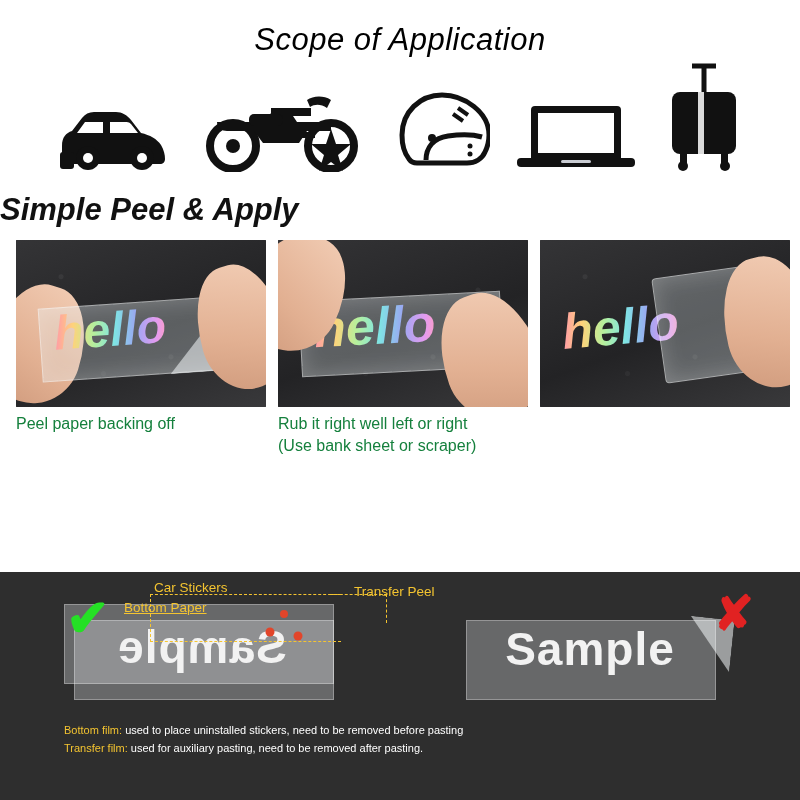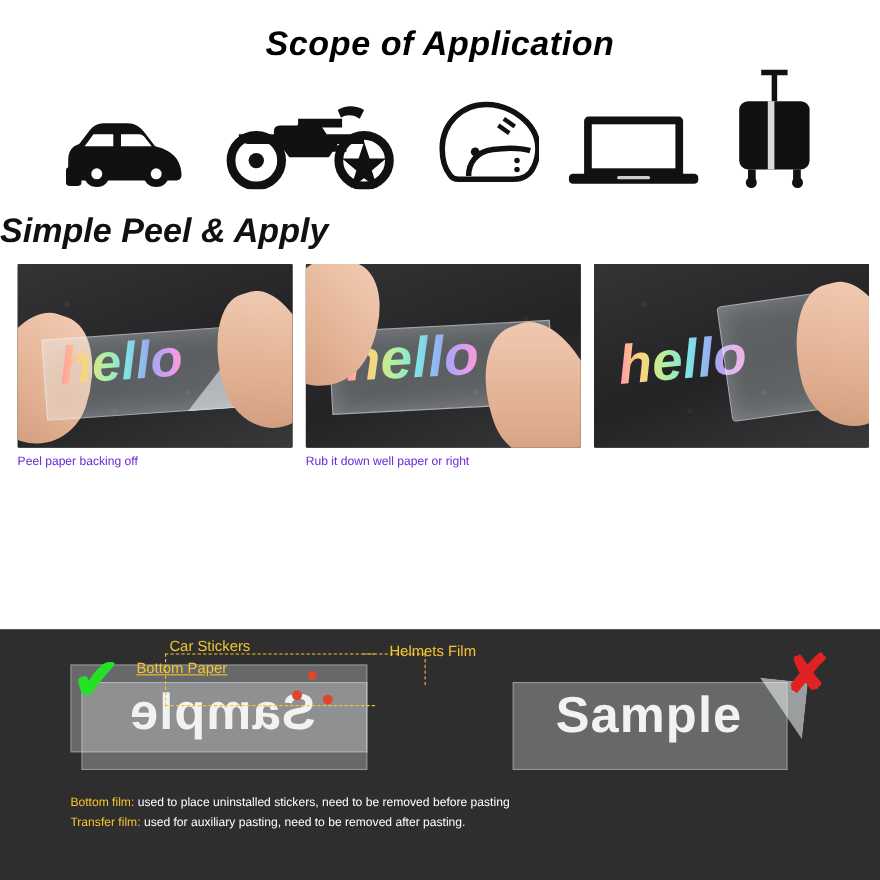--- a/index.html
+++ b/index.html
@@ -18,21 +18,21 @@
     position: relative;
     width: 800px;
     height: 800px;
     background: #ffffff;
   }
 
   
   .title {
     text-align: center;
     font-size: 31px;
-    font-weight: bold;
+    font-weight: normal;
     font-style: italic;
     letter-spacing: 0.5px;
     color: #000;
     margin: 0;
     padding-top: 22px;
   }
   .icon-row {
     display: flex;
     align-items: flex-end;
     justify-content: space-around;
@@ -103,24 +103,24 @@
     position: absolute;
     font-style: italic;
     font-weight: bold;
     background: linear-gradient(95deg,#ff8fb0 0%,#ffd27a 18%,#b6f09c 36%,#7fe4e4 54%,#9aa8f2 72%,#e49bf0 90%,#ff9ec0 100%);
     -webkit-background-clip: text;
     background-clip: text;
     color: transparent;
     text-shadow: none;
   }
   .caption {
-    font-size: 11px;
+    font-size: 16px;
     line-height: 1.35;
     padding-top: 6px;
-    color: #6d28d9;
+    color: #15803d;
   }
 
   
   .dark {
     position: absolute;
     left: 0;
     top: 572px;
     width: 800px;
     height: 228px;
     background: #2e2e2e;
@@ -274,21 +274,22 @@
 
     <div class="photo-block">
       <div class="photo">
         <div class="grain"></div>
         <div class="film" style="left:22px; top:56px; width:200px; height:74px; transform:rotate(-3deg);"></div>
         <div class="holo" style="left:36px; top:56px; font-size:52px; transform:rotate(-3deg);">hello</div>
         <div class="hand" style="left:-30px; top:-8px; width:96px; height:120px; transform:rotate(26deg);"></div>
         <div class="hand" style="right:-10px; top:52px; width:96px; height:128px; transform:rotate(-20deg);"></div>
       </div>
       <div class="caption">
-        <div>Rub it down well paper or right</div>
+        <div>Rub it right well left or right</div>
+        <div>(Use bank sheet or scraper)</div>
       </div>
     </div>
 
     <div class="photo-block">
       <div class="photo">
         <div class="grain"></div>
         <div class="holo" style="left:22px; top:58px; font-size:50px; transform:rotate(-5deg);">hello</div>
         <div class="film" style="left:118px; top:30px; width:118px; height:104px; transform:rotate(-8deg); border-radius:4px;"></div>
         <div class="hand" style="right:-26px; top:16px; width:92px; height:132px; transform:rotate(-14deg);"></div>
       </div>
@@ -309,21 +310,21 @@
     <div class="dash-box" style="left:150px; top:22px; width:190px; height:46px; border-right:none;"></div>
     <div class="dash-box" style="left:330px; top:22px; width:56px; height:28px; border-bottom:none; border-left:none;"></div>
     <svg style="position:absolute; left:140px; top:12px;" width="280" height="80" aria-hidden="true">
       <circle cx="130" cy="48" r="4.5" fill="#e2452a"></circle>
       <circle cx="158" cy="52" r="4.5" fill="#e2452a"></circle>
       <circle cx="144" cy="30" r="4" fill="#e2452a"></circle>
     </svg>
 
     <div class="label-tag" style="left:154px; top:8px;">Car Stickers</div>
     <div class="label-tag" style="left:124px; top:28px;text-decoration:underline;">Bottom Paper</div>
-    <div class="label-tag" style="left:354px; top:12px;">Helmets Film</div>
+    <div class="label-tag" style="left:354px; top:12px;">Transfer Peel</div>
   </div>
 
   <div class="check">✔</div>
   <div class="cross">✘</div>
 
   <div class="legend">
     <div>
       <span class="k">Bottom film:</span><span class="v"> used to place uninstalled stickers, need to be removed before pasting</span>
     </div>
     <div>

